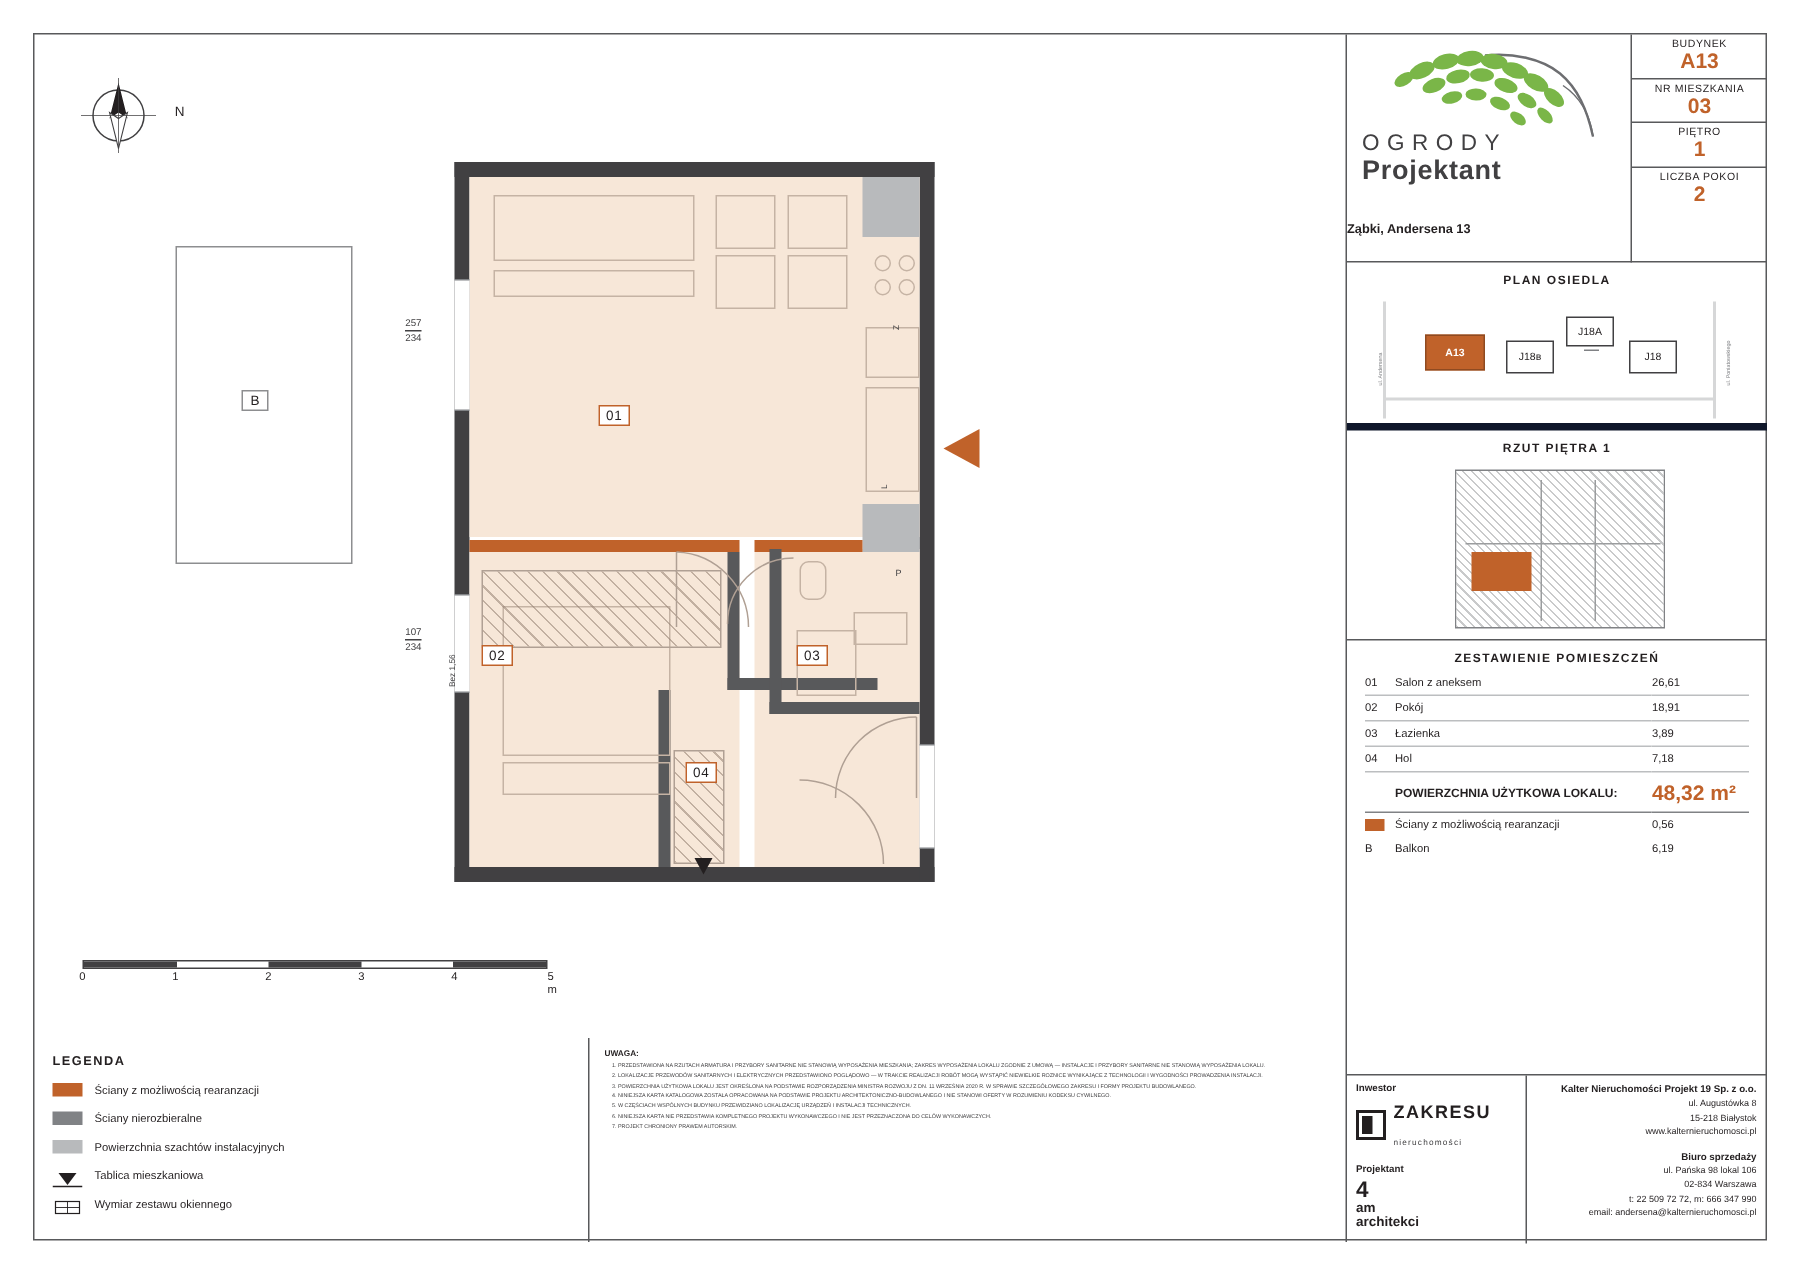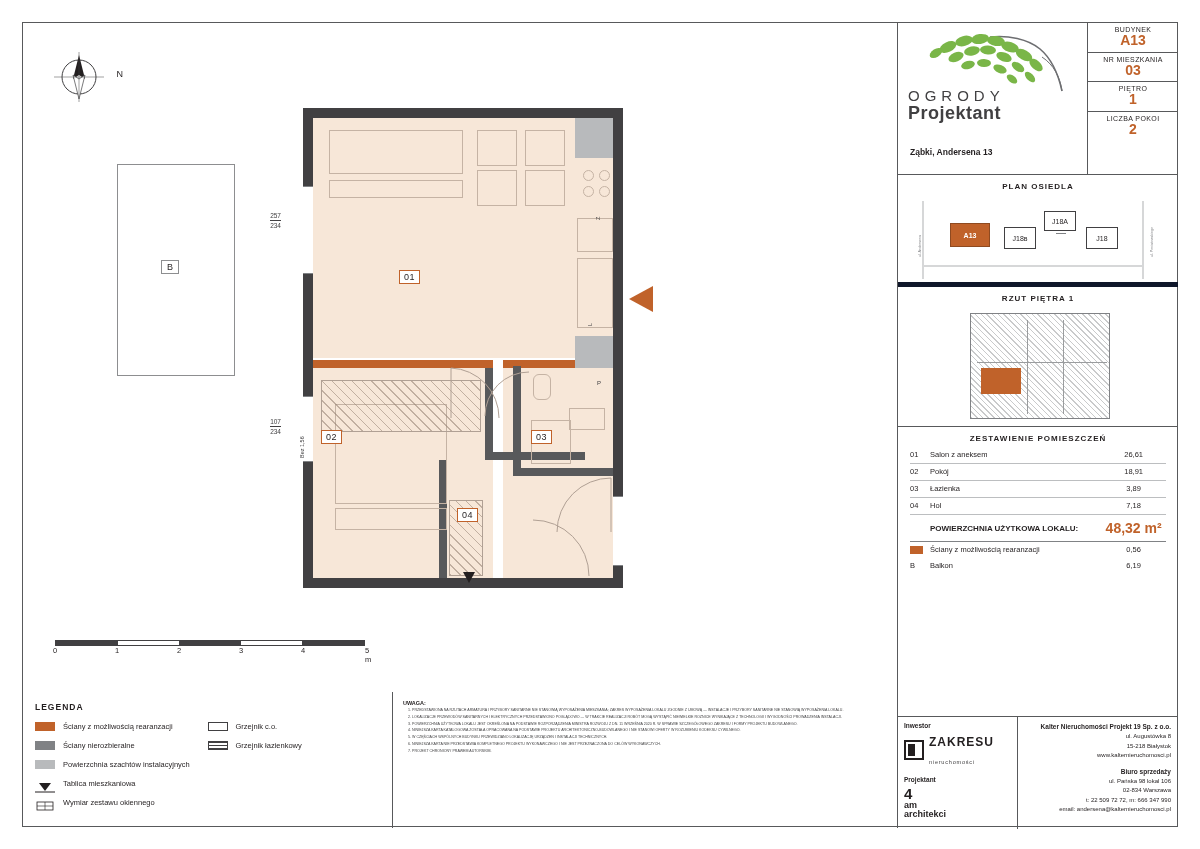--- a/index.html
+++ b/index.html
@@ -94,21 +94,21 @@
 
   
   .right { position:absolute; left:875px; top:0; width:280px; height:805px; }
 
   .titleblock { position:absolute; left:0; top:0; width:280px; height:152px; border-bottom:1px solid #58595b; }
   .logo-area { position:absolute; left:0; top:0; width:190px; height:152px; border-right:1px solid #58595b; }
   .logo-tree { position:absolute; left:14px; top:8px; width:164px; height:62px; }
   .logo-text { position:absolute; left:10px; top:64px; width:170px; }
   .logo-text .l1 { font-size:15px; letter-spacing:5px; color:#414042; }
   .logo-text .l2 { font-size:18px; letter-spacing:.5px; color:#414042; font-weight:bold; margin-top:-1px;}
-  .logo-addr { position:absolute; left:12px; top:124px; font-size:8.5px; font-weight:bold; }
+  .logo-addr { position:absolute; left:0; top:124px; font-size:8.5px; font-weight:bold; }
 
   .kv { position:absolute; right:0; width:90px; }
   .kv .cell { border-bottom:1px solid #58595b; text-align:center; padding:3px 2px 4px; }
   .kv .cell:last-child { border-bottom:none; }
   .kv .k { font-size:7px; letter-spacing:.4px; }
   .kv .v { font-size:14px; font-weight:bold; color:#c0622a; line-height:1.05; }
 
   .sectionhdr { text-align:center; font-size:8px; font-weight:bold; letter-spacing:1px; margin:7px 0 4px; }
 
   .estate { position:absolute; left:0; top:152px; width:280px; height:112px; border-bottom:5px solid #0f172a; }
@@ -123,21 +123,21 @@
   .fp-hatch {
     position:absolute; left:0; top:0; right:0; bottom:0;
     background:repeating-linear-gradient(45deg, #c9cacb 0 1px, #fff 1px 4px);
   }
   .fp-unit { position:absolute; background:#c0622a; }
 
   .rooms { position:absolute; left:0; top:404px; width:280px; }
   .rooms table { width:256px; margin:0 12px; border-collapse:collapse; }
   .rooms td { font-size:7.5px; padding:3px 0 4px; border-bottom:1px solid #bcbec0; }
   .rooms td.n { width:20px; }
-  .rooms td.a { text-align:center; }
+  .rooms td.a { text-align:left; }
   .rooms tr.total td { font-size:8px; font-weight:bold; border-bottom:1px solid #808285; padding-top:5px; padding-bottom:5px;}
   .rooms tr.total td.a { font-size:14px; color:#c0622a; }
   .rooms tr.extra td { border-bottom:none; }
   .sw-inline { display:inline-block; width:13px; height:8px; background:#c0622a; vertical-align:middle; margin-right:6px;}
 
   .height-note { position:absolute; left:0; top:660px; width:280px; text-align:center; }
   .height-note .h1 { font-size:8px; }
   .height-note .h1 b { font-size:10px; }
   .height-note .h2 { font-size:5.5px; color:#58595b; margin-top:2px; }
 
@@ -317,30 +317,20 @@
         </div>
         <div class="legend-row">
           <span class="legend-sw win">
             <svg width="20" height="12" viewBox="0 0 20 12">
                 <rect x="2" y="2" width="16" height="8" fill="none" stroke="#231f20" stroke-width=".8"></rect>
                 <line x1="2" y1="6" x2="18" y2="6" stroke="#231f20" stroke-width=".6"></line>
                 <line x1="10" y1="2" x2="10" y2="10" stroke="#231f20" stroke-width=".6"></line>
               </svg>
           </span>
           <span class="legend-txt">Wymiar zestawu okiennego</span>
-        </div>
-      </div>
-      <div class="legend-col">
-        <div class="legend-row">
-          <span class="legend-sw box"></span>
-          <span class="legend-txt">Grzejnik c.o.</span>
-        </div>
-        <div class="legend-row">
-          <span class="legend-sw hatchbox"></span>
-          <span class="legend-txt">Grzejnik łazienkowy</span>
         </div>
       </div>
     </div>
   </div>
 
   <div class="notes">
     <div class="uw">UWAGA:</div>
     <ol>
       <li>PRZEDSTAWIONA NA RZUTACH ARMATURA I PRZYBORY SANITARNE NIE STANOWIĄ WYPOSAŻENIA MIESZKANIA; ZAKRES WYPOSAŻENIA LOKALU ZGODNIE Z UMOWĄ — INSTALACJE I PRZYBORY SANITARNE NIE STANOWIĄ WYPOSAŻENIA LOKALU.</li>
       <li>LOKALIZACJE PRZEWODÓW SANITARNYCH I ELEKTRYCZNYCH PRZEDSTAWIONO POGLĄDOWO — W TRAKCIE REALIZACJI ROBÓT MOGĄ WYSTĄPIĆ NIEWIELKIE ROZNICE WYNIKAJĄCE Z TECHNOLOGII I WYGODNOŚCI PROWADZENIA INSTALACJI.</li>

